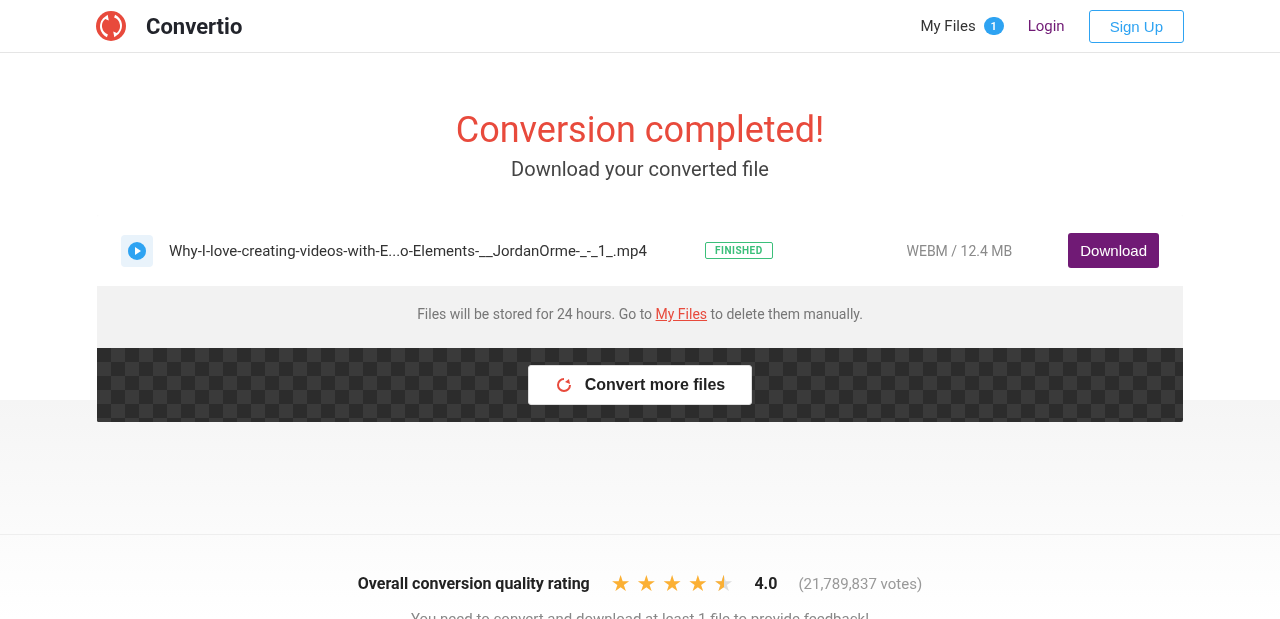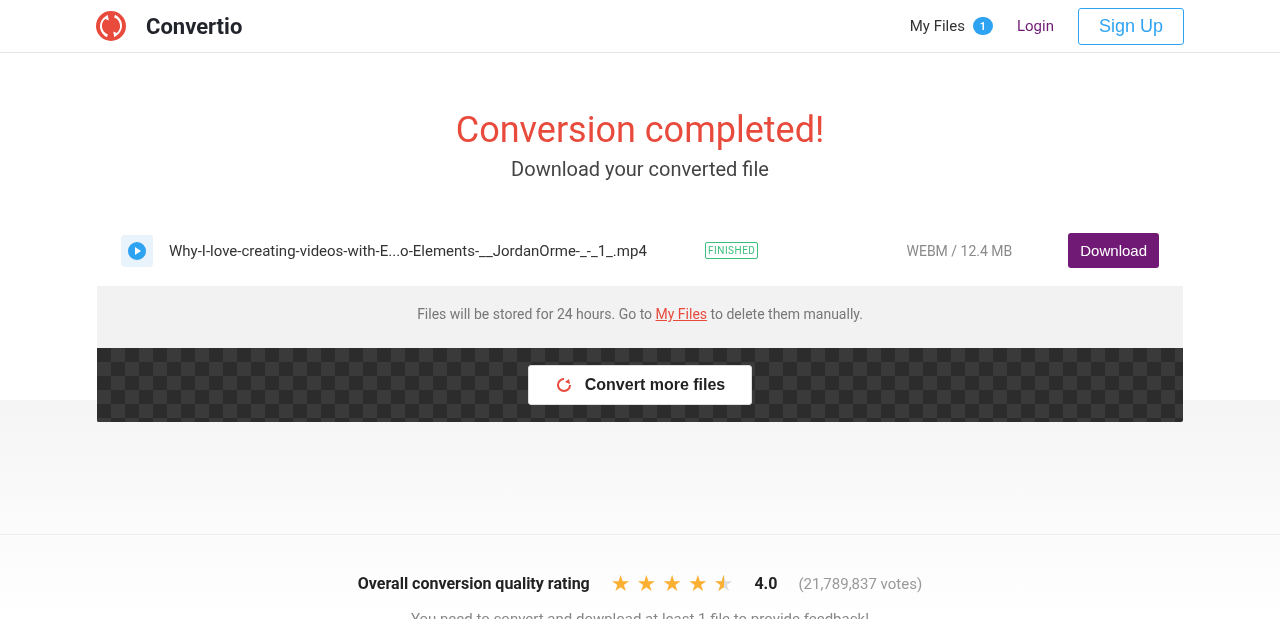--- a/index.html
+++ b/index.html
@@ -24,21 +24,21 @@
     .myfiles { display: flex; align-items: center; gap: 8px; font-size: 15px; color: #333; cursor: pointer; }
     .badge {
       background: #2ea3f2; color: #fff; border-radius: 10px;
       min-width: 20px; height: 18px; display: inline-flex;
       align-items: center; justify-content: center; font-size: 11px; font-weight: 600;
       padding: 0 6px;
     }
     .login { font-size: 15px; color: #701a75; cursor: pointer; }
     .signup {
       border: 1px solid #2ea3f2; color: #2ea3f2; background: #fff;
-      padding: 7px 20px; border-radius: 3px; font-size: 18px; cursor: pointer;
+      padding: 7px 20px; border-radius: 3px; font-size: 15px; cursor: pointer;
     }
 
     
     .title-block { text-align: center; margin-top: 56px; }
     .title { font-size: 36px; font-weight: 400; color: #e84a3c; }
     .subtitle { font-size: 20px; color: #444; margin-top: 6px; }
 
     
     .panel {
       width: 1086px; margin: 34px auto 0;
@@ -49,22 +49,22 @@
     .file-row {
       background: #fff; display: flex; align-items: center;
       padding: 18px 24px; gap: 16px;
     }
     .play-btn {
       width: 32px; height: 32px; background: #e9f3fb; border-radius: 4px;
       display: flex; align-items: center; justify-content: center; cursor: pointer;
     }
     .file-name { flex: 1; font-size: 15px; color: #333; white-space: nowrap; overflow: hidden; text-overflow: ellipsis; max-width: 520px; }
     .status-badge {
-      border: 1px solid #3bbf7a; color: #3bbf7a; font-size: 10px; font-weight: 400;
-      letter-spacing: 0.5px; padding: 2px 2px; border-radius: 2px;
+      border: 1px solid #3bbf7a; color: #3bbf7a; font-size: 10px; font-weight: 700;
+      letter-spacing: 0.5px; padding: 2px 9px; border-radius: 2px;
     }
     .file-meta { color: #8a8a8a; font-size: 14px; margin-left: auto; margin-right: 40px; }
     .download-btn {
       background: #701a75; color: #fff; border: none;
       padding: 9px 12px; border-radius: 3px; font-size: 15px; cursor: pointer;
     }
 
     .storage-note { text-align: center; font-size: 14px; color: #777; padding: 20px 0 26px; }
     .storage-note .link { color: #e84a3c; text-decoration: underline; cursor: pointer; }
 

